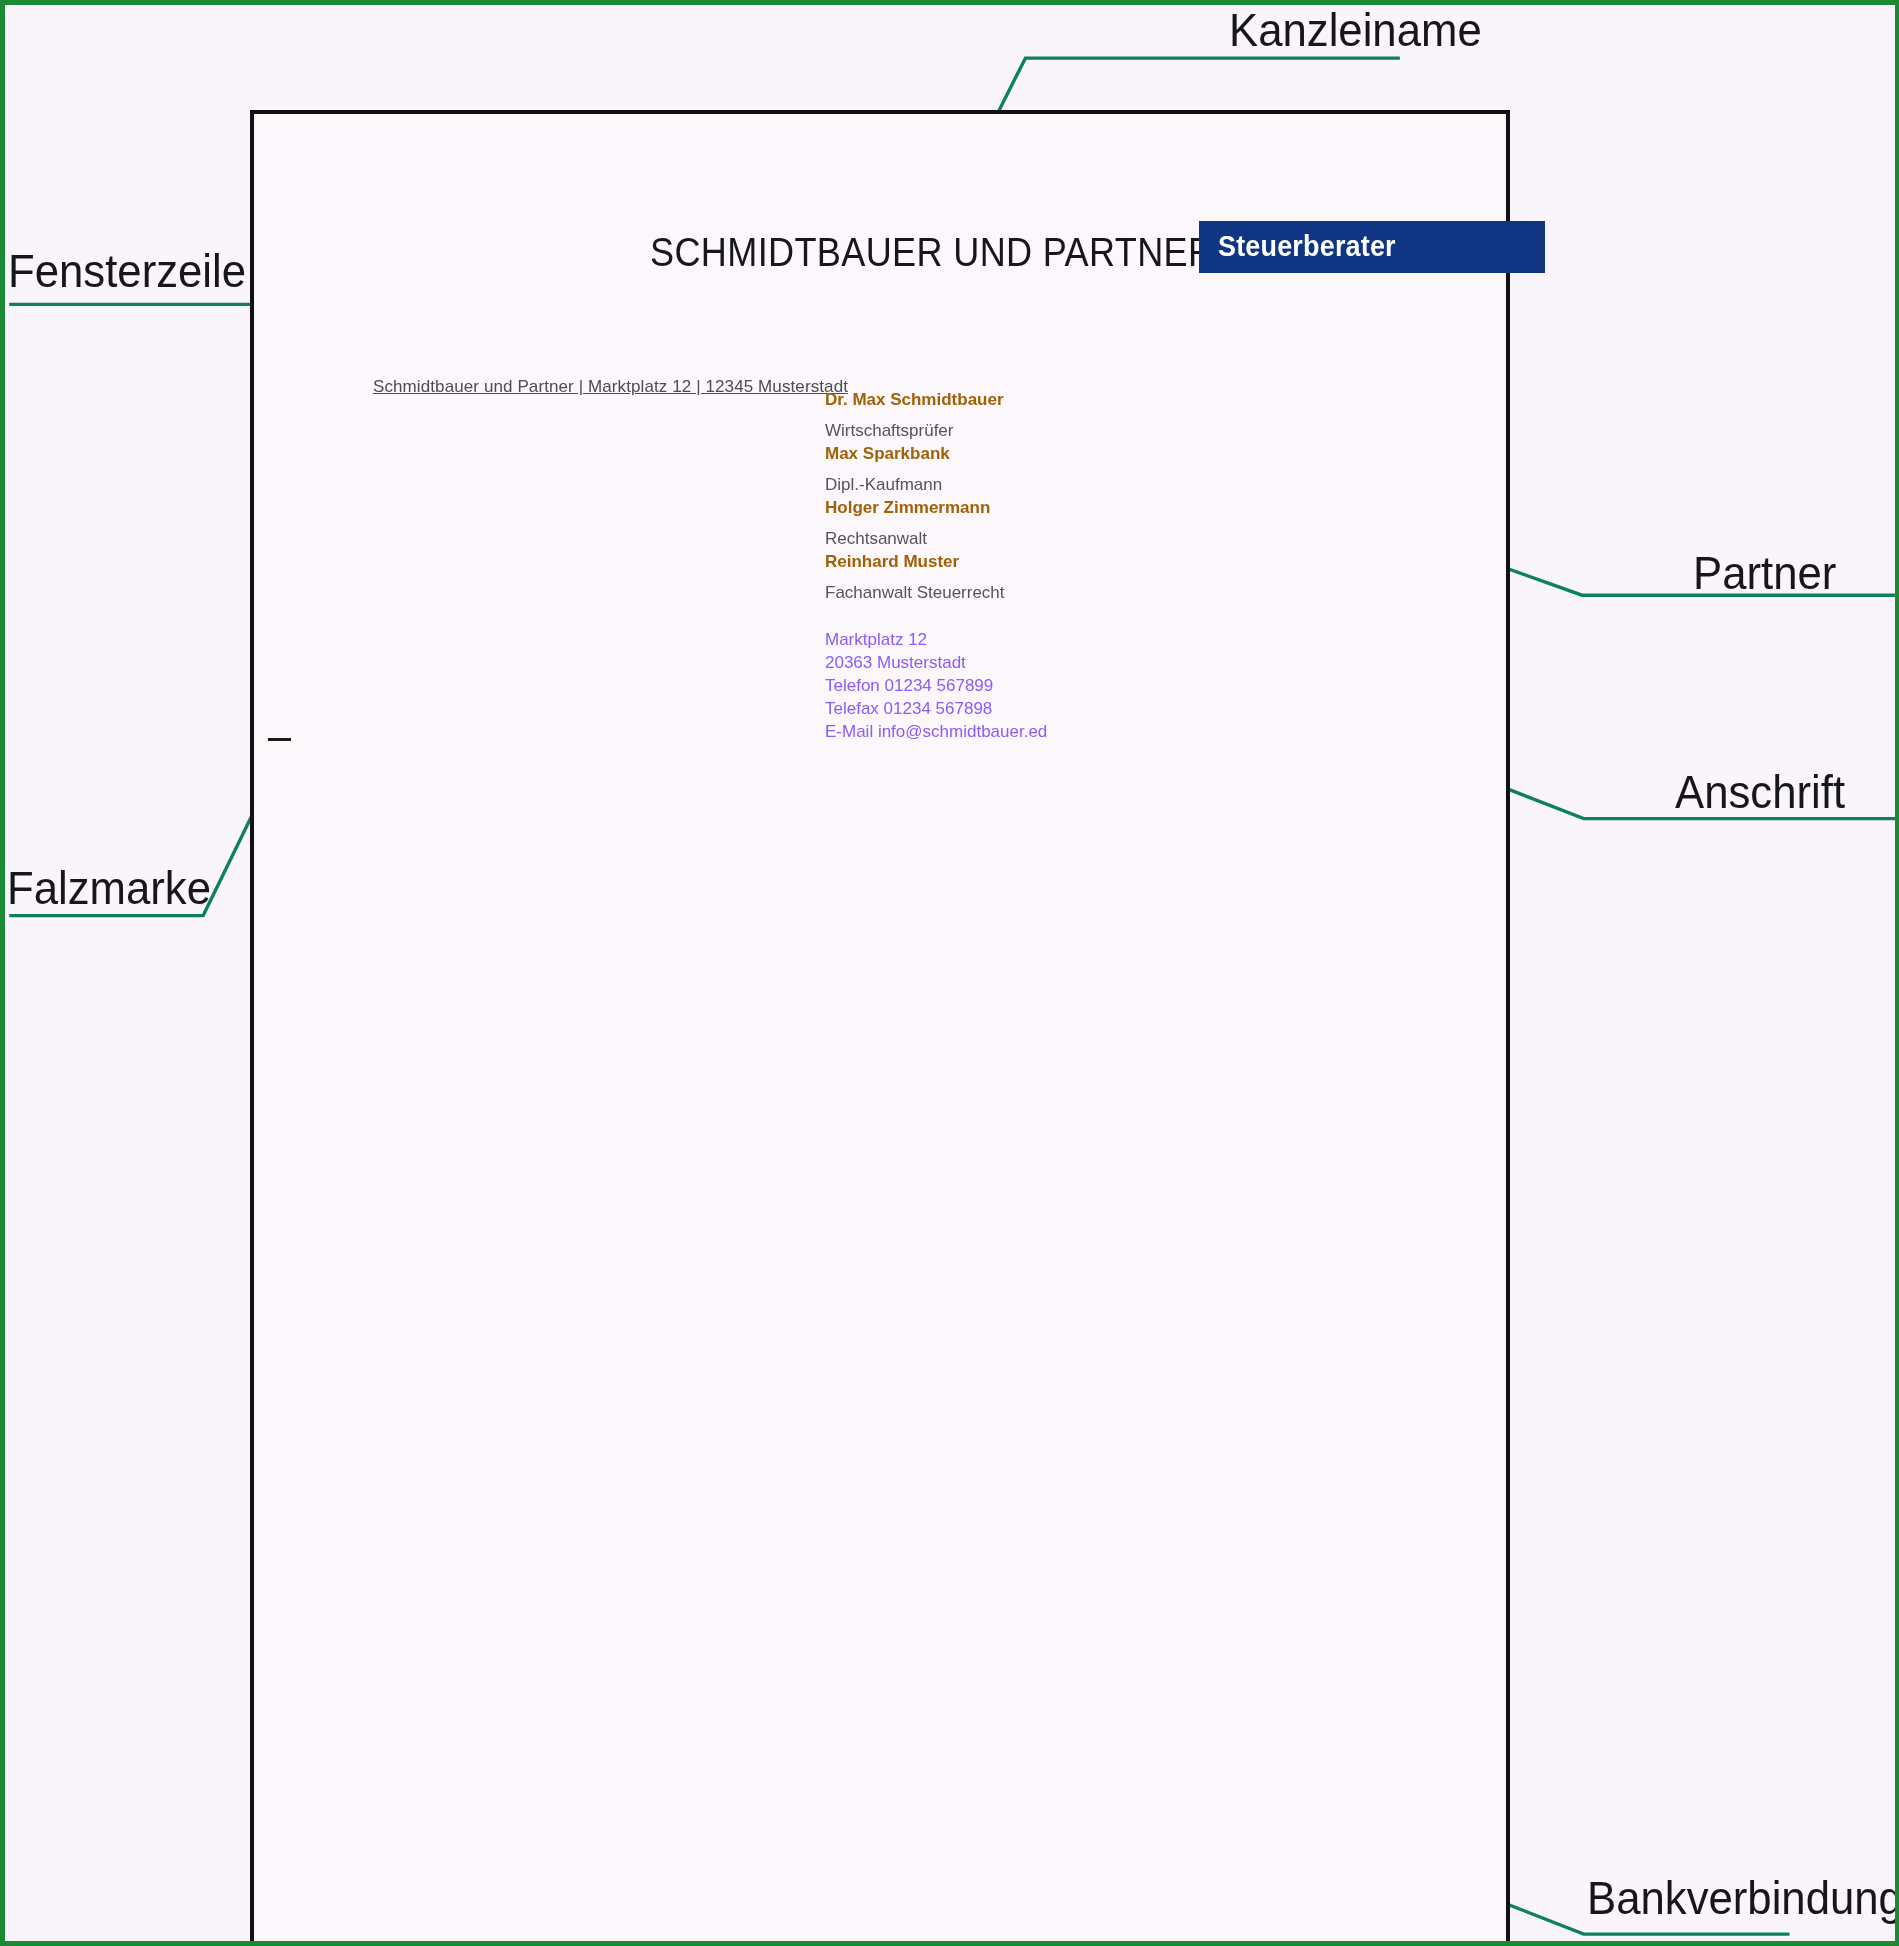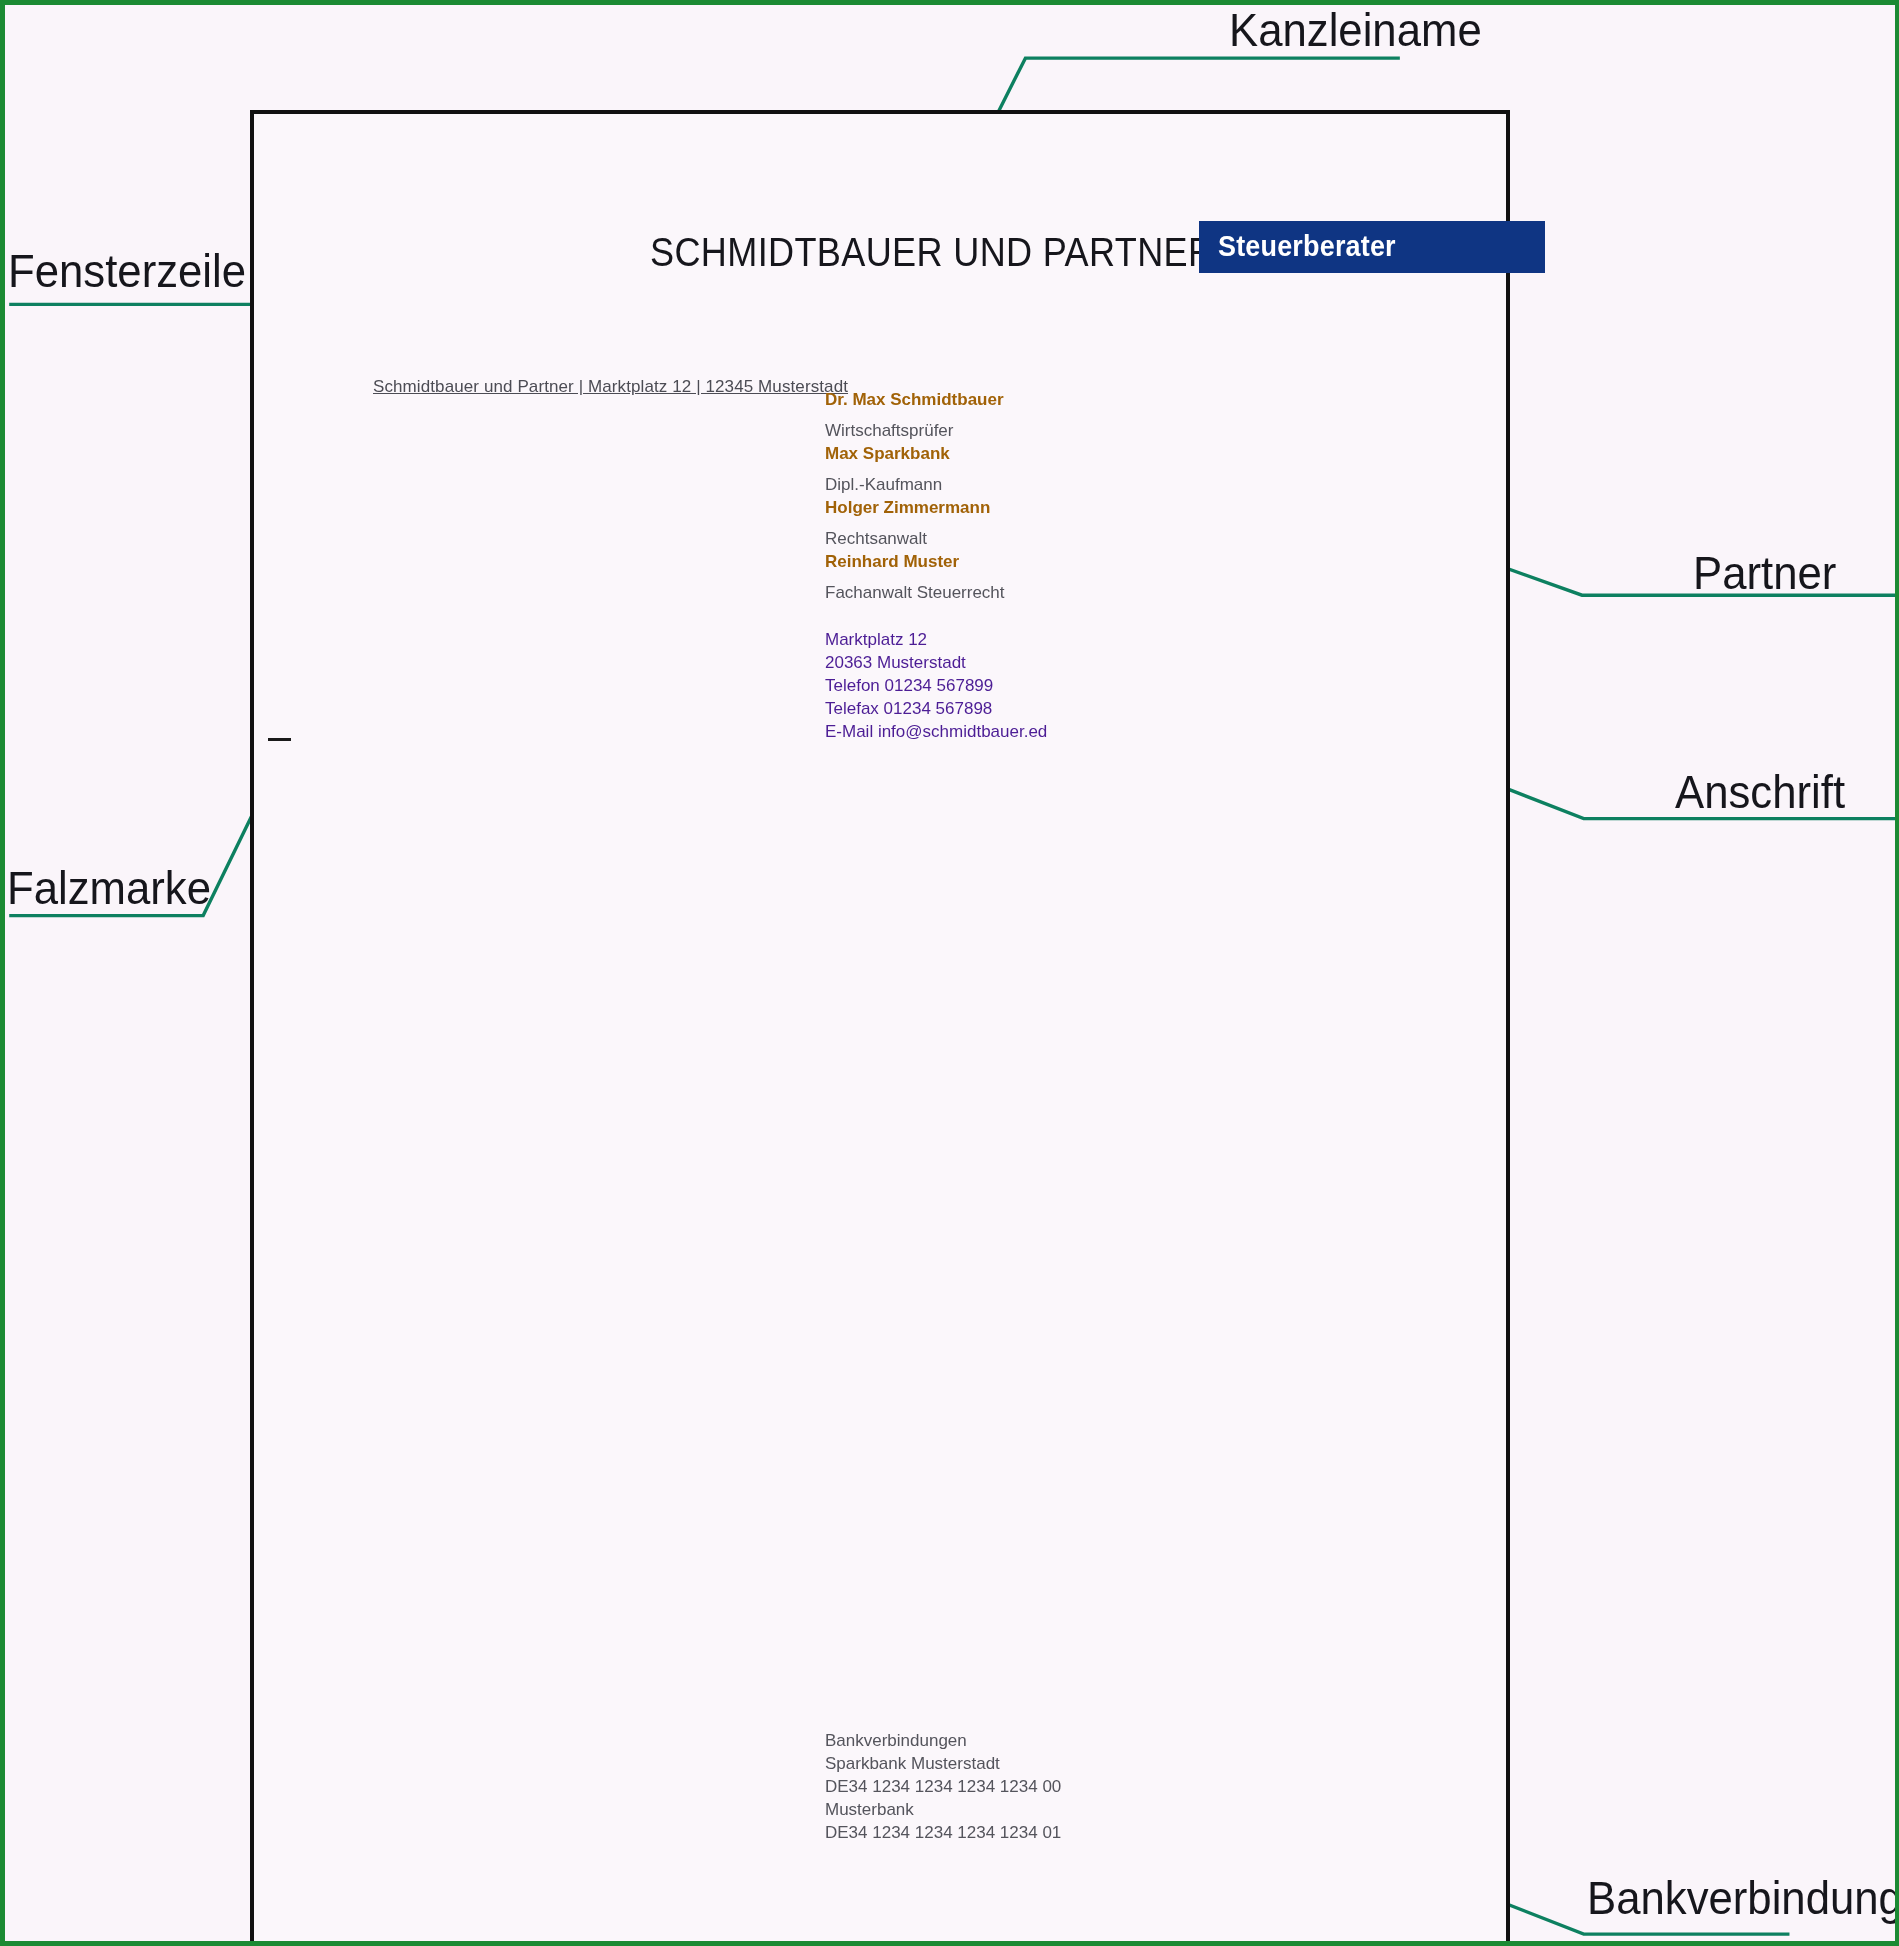--- a/index.html
+++ b/index.html
@@ -107,21 +107,21 @@
     color: #54545c;
     line-height: 23px;
     white-space: nowrap;
     margin-top: 8px;
   }
   .address-block {
     margin-top: 23.6px;
   }
   .address-line {
     font-size: 17px;
-    color: #4c1d95;
+    color: #8b5cf6;
     line-height: 23px;
     white-space: nowrap;
   }
 
   
   .bank-block {
     position: absolute;
     left: 571px;
     top: 1615px;
     width: 388px;
@@ -231,26 +231,19 @@
 
       <div class="address-block">
         <div class="address-line">Marktplatz 12</div>
         <div class="address-line">20363 Musterstadt</div>
         <div class="address-line">Telefon 01234 567899</div>
         <div class="address-line">Telefax 01234 567898</div>
         <div class="address-line">E-Mail info@schmidtbauer.ed</div>
       </div>
     </div>
 
-    <div class="bank-block">
-      <div class="bank-line">Bankverbindungen</div>
-      <div class="bank-line">Sparkbank Musterstadt</div>
-      <div class="bank-line">DE34 1234 1234 1234 1234 00</div>
-      <div class="bank-line">Musterbank</div>
-      <div class="bank-line">DE34 1234 1234 1234 1234 01</div>
-    </div>
 
   </div>
 
   <div class="watermark"></div>
 
 </div>
 
 
 </body></html>

